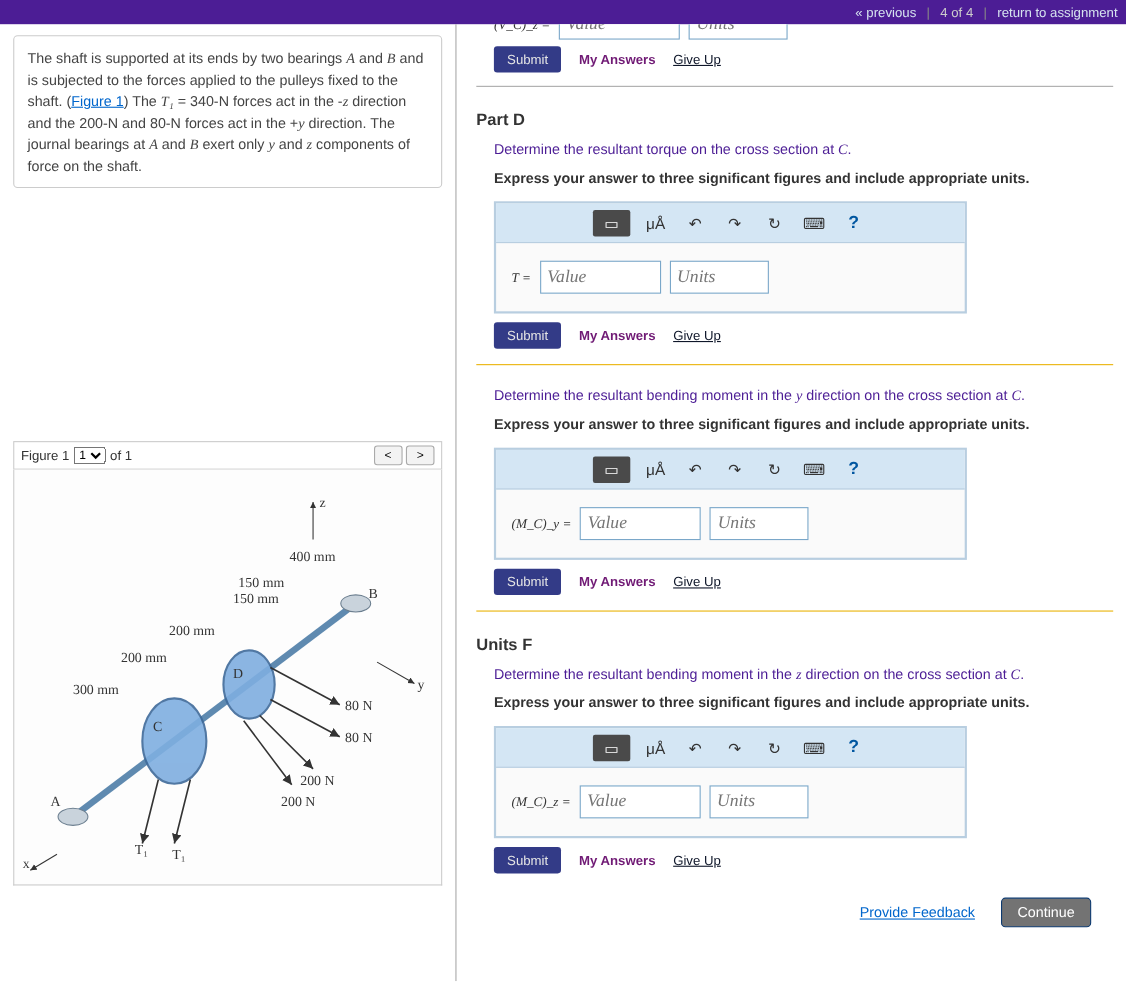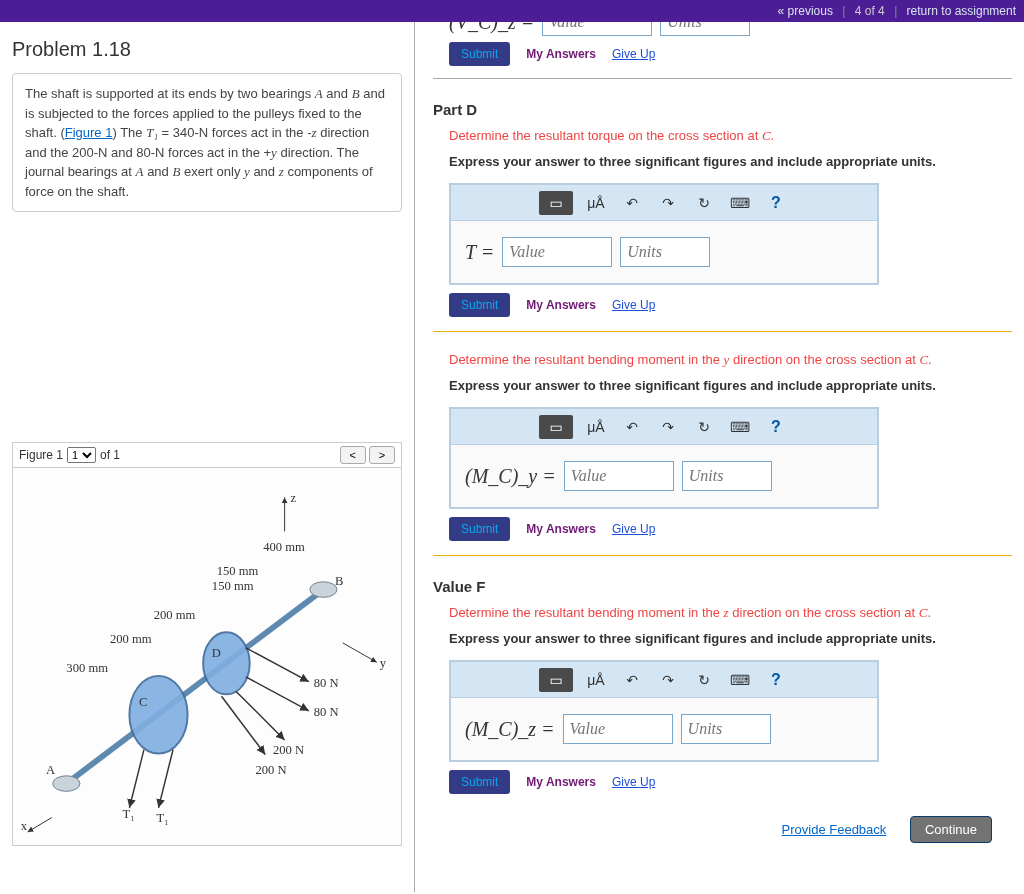--- a/index.html
+++ b/index.html
@@ -14,36 +14,36 @@
 .desc-box { border: 1px solid #ccc; border-radius: 4px; padding: 10px 12px; color: #444; line-height: 1.5; font-size: 13px; }
 .desc-box .it { font-style: italic; font-family: 'Times New Roman', serif; }
 .desc-box a { color: #0066cc; text-decoration: underline; }
 .fig-header { margin-top: 230px; display: flex; align-items: center; justify-content: space-between; border: 1px solid #ccc; padding: 3px 6px; font-size:12px; }
 .fig-header .selector { display: flex; align-items: center; gap: 4px; }
 .fig-header select { font-size: 11px; }
 .fig-header .navbtns button { width: 26px; height: 18px; font-size: 11px; border: 1px solid #aaa; background: #f3f3f3; border-radius: 3px; }
 .fig-img { border: 1px solid #ccc; border-top: none; height: 378px; position: relative; background: #fdfdfd; overflow: hidden; }
 .part { margin-top: 18px; border-bottom: 1px solid #eab308; padding-bottom: 12px; }
 .part-title { font-size: 15px; font-weight: bold; color: #333; padding: 4px 0 8px 0; }
-.part-desc { padding: 2px 16px 6px 16px; color: #ef4444; }
+.part-desc { padding: 2px 16px 6px 16px; color: #4c1d95; }
 .part-desc .it { font-style: italic; font-family: 'Times New Roman', serif; }
 .instr { font-weight: bold; padding: 4px 16px 10px 16px; }
 .answerbox { margin: 4px 16px 8px 16px; border: 2px solid #b8cee0; background: #fafafa; width: 430px; }
 .toolbar { background: #d4e6f4; border-bottom: 1px solid #b8cee0; height: 36px; display: flex; align-items: center; justify-content: center; gap: 10px; color: #333; }
 .toolbar .tb { display: inline-flex; align-items: center; justify-content: center; width: 26px; height: 24px; font-size: 14px; color: #333; }
 .toolbar .tb.dark { background: #4a4a4a; color: #fff; border-radius: 2px; width: 34px; }
 .toolbar .tb.help { font-weight: bold; font-size: 16px; color: #0056a0; }
 .inputrow { padding: 16px 14px; display: flex; align-items: center; gap: 8px; }
-.inputrow .lbl { font-style: italic; font-family: 'Times New Roman', serif; font-size: 20px; }
+.inputrow .lbl { font-style: italic; font-family: 'Times New Roman', serif; font-size: 12px; }
 .inputrow input { border: 1px solid #7aa7c9; height: 30px; padding: 0 6px; font-size: 16px; font-style: italic; color: #0369a1; font-family: 'Times New Roman', serif; }
 .inputrow input.val { width: 110px; }
 .inputrow input.unit { width: 90px; }
 .submitrow { padding: 0 16px 2px 16px; display: flex; align-items: center; gap: 16px; font-size: 12px; }
-.submit-btn { background: #333b87; color: #0ea5e9; border: none; padding: 5px 12px; border-radius: 3px; font-size: 12px; cursor: pointer; }
-.submitrow a { color: #1d4ed8; text-decoration: underline; }
+.submit-btn { background: #333b87; color: #e5e5e5; border: none; padding: 5px 12px; border-radius: 3px; font-size: 12px; cursor: pointer; }
+.submitrow a { color: #0f172a; text-decoration: underline; }
 .submitrow .my { color: #701a75; font-weight: bold; }
 .footer-links { text-align: right; padding: 8px 20px 0 0; }
 .footer-links a { color: #0066cc; text-decoration: underline; margin-right: 20px; font-size: 13px; margin-left: 45px; }
 .continue-btn { background: #737373; color: #fff; border: 1px solid #0d3a70; padding: 5px 14px; border-radius: 4px; font-size: 13px; cursor: pointer; }
 .partial-top { margin-top: -14px; padding-bottom: 10px; border-bottom: 1px solid #aaa; }
 .partial-top .inputrow { padding: 0 16px 6px 16px; }
 .partial-top .inputrow input { height: 28px; }
 
 .figsvg { width: 100%; height: 100%; }
 .figlabel { font-size: 13px; font-family: 'Times New Roman', serif; fill: #333; }
@@ -54,21 +54,20 @@
 <div class="topnav">
   <a href="#">« previous</a>
   <span class="sep">|</span>
   <span>4 of 4</span>
   <span class="sep">|</span>
   <a href="#">return to assignment</a>
 </div>
 
 <div class="main">
   <div class="left">
-    <div class="problem-title">Problem 1.18</div>
     <div class="desc-box">
       <span>The shaft is supported at its ends by two bearings </span><span class="it">A</span><span> and </span><span class="it">B</span><span> and is subjected to the forces applied to the pulleys fixed to the shaft. (</span><a href="#">Figure 1</a><span>) The </span><span class="it">T₁</span><span> = 340-N</span><span> forces act in the -</span><span class="it">z</span><span> direction and the 200-N and 80-N forces act in the +</span><span class="it">y</span><span> direction. The journal bearings at </span><span class="it">A</span><span> and </span><span class="it">B</span><span> exert only </span><span class="it">y</span><span> and </span><span class="it">z</span><span> components of force on the shaft.</span>
     </div>
 
     <div class="fig-header">
       <div class="selector">
         <span>Figure 1</span>
         <select><option>1</option></select>
         <span>of 1</span>
       </div>
@@ -191,21 +190,21 @@
         </div>
       </div>
       <div class="submitrow">
         <button class="submit-btn">Submit</button>
         <span class="my">My Answers</span>
         <a href="#">Give Up</a>
       </div>
     </div>
 
     <div class="part" style="border-bottom:none">
-      <div class="part-title">Value F</div>
+      <div class="part-title">Units F</div>
       <div class="part-desc"><span>Determine the resultant bending moment in the </span><span class="it">z</span><span> direction on the cross section at </span><span class="it">C</span><span>.</span></div>
       <div class="instr">Express your answer to three significant figures and include appropriate units.</div>
       <div class="answerbox">
         <div class="toolbar">
           <span class="tb dark">▭</span>
           <span class="tb">μÅ</span>
           <span class="tb">↶</span>
           <span class="tb">↷</span>
           <span class="tb">↻</span>
           <span class="tb">⌨</span>

